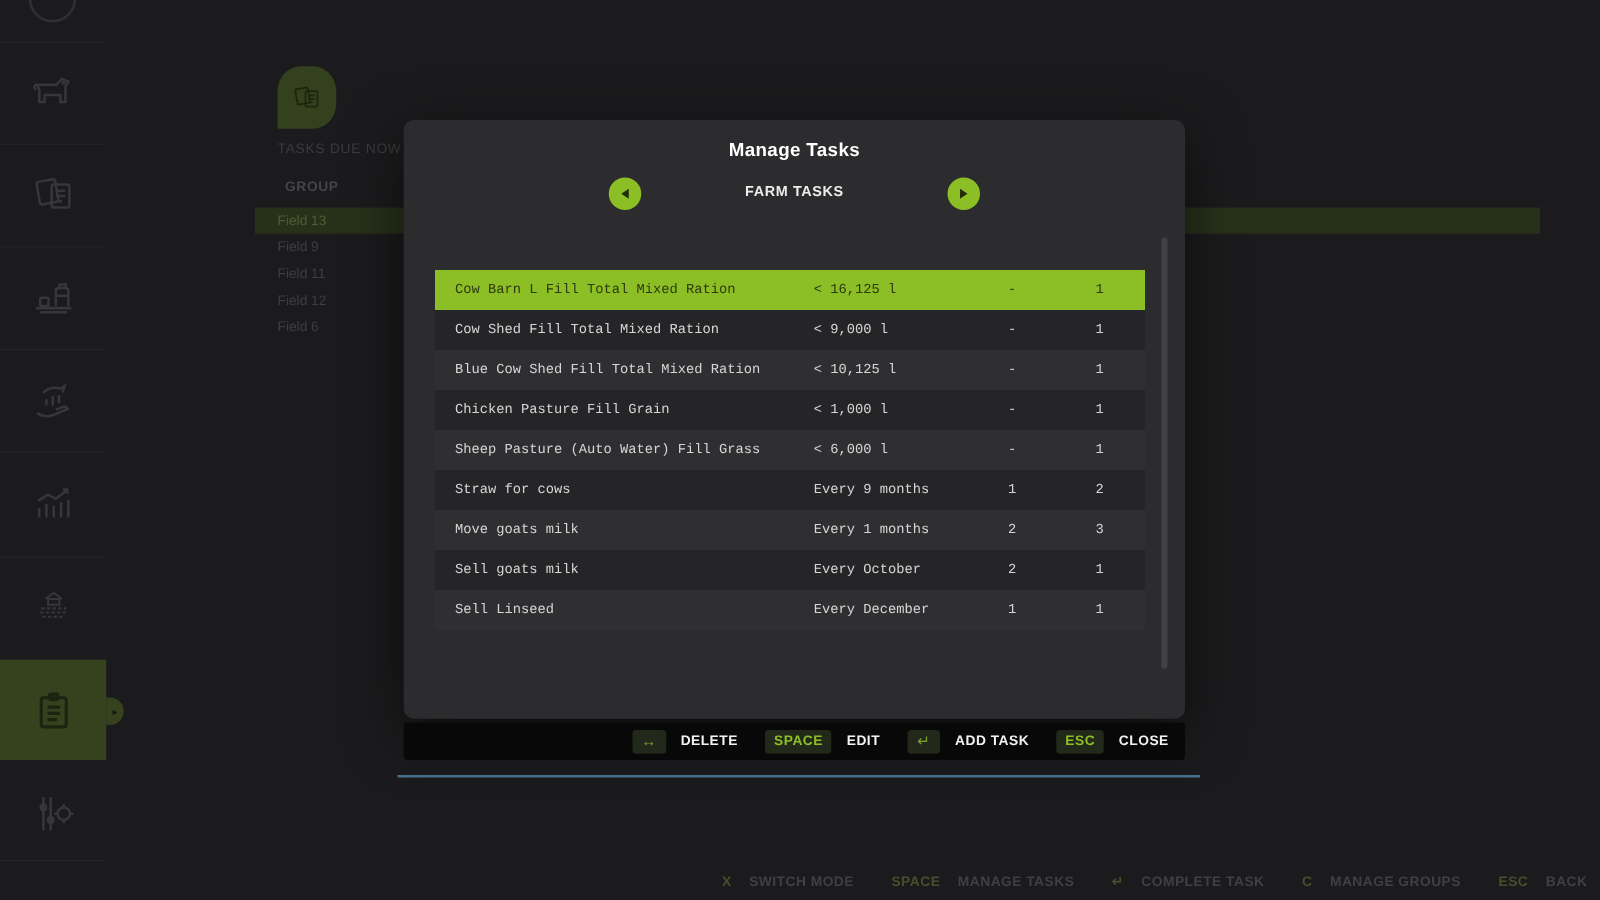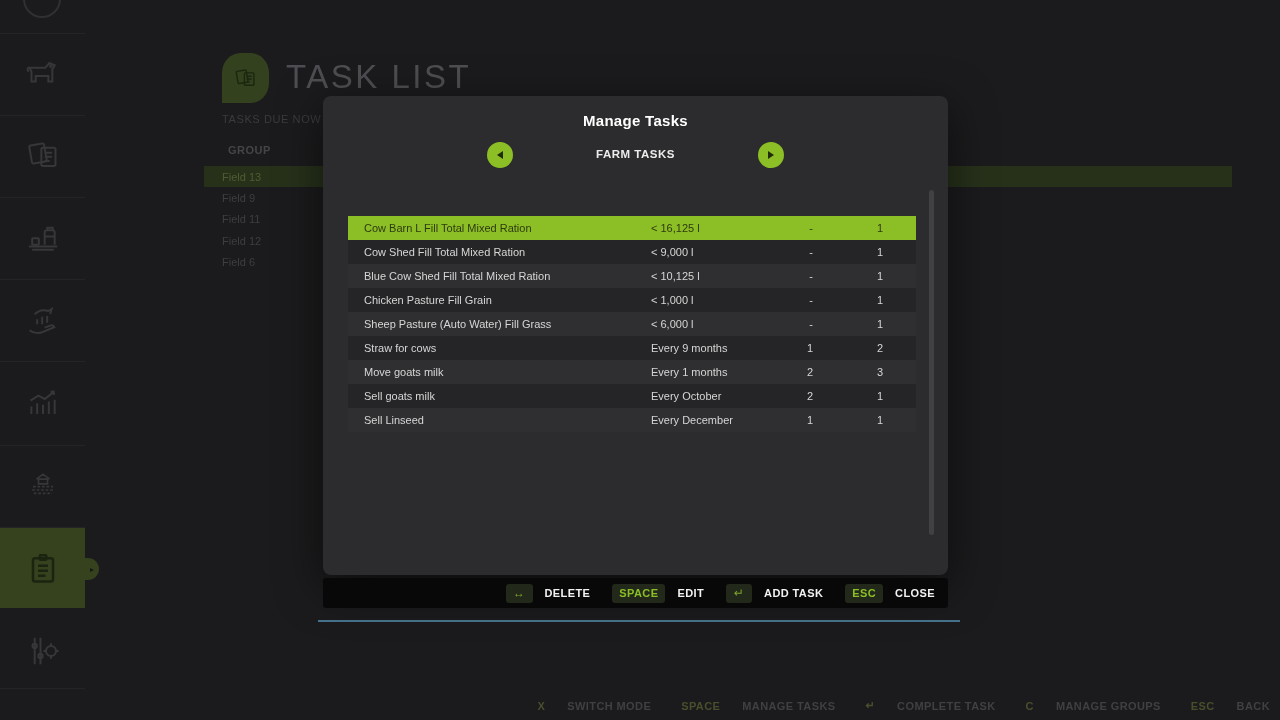--- a/index.html
+++ b/index.html
@@ -52,21 +52,21 @@
   .tri-right{width:0;height:0;border-top:4px solid transparent;border-bottom:4px solid transparent;
              border-left:6px solid #212c08;}
   .grp-name{position:absolute;left:0;top:6px;width:100%;text-align:center;color:#ececec;
             font-size:11.5px;font-weight:bold;letter-spacing:.5px;}
 
   .thead,.trow{display:grid;grid-template-columns:287px 107px 55px 70px;
                padding-left:16px;padding-right:33px;align-items:center;}
   .thead{position:absolute;left:25px;top:98px;width:519px;height:18px;color:#ececec;
          font-size:11px;font-weight:bold;letter-spacing:.3px;}
   .rows{position:absolute;left:25px;top:120px;width:568px;box-sizing:border-box;}
-  .trow{height:24px;font-size:11px;color:#d6d6d6;background:#252527;width:519px;}
+  .trow{height:32px;font-size:11px;color:#d6d6d6;background:#252527;width:519px;font-family:Liberation Mono, monospace;}
   .trow.alt{background:#2f2f31;}
   .trow.sel{background:#8cbf26;color:#2e3a0e;}
   .c-effort,.c-priority{text-align:right;}
   .c-task,.c-due{text-align:left;}
   .scrollbar{position:absolute;left:606px;top:94px;width:5px;height:345px;border-radius:3px;background:#2e2e31;}
   .scroll-thumb{position:absolute;left:0;top:0;width:5px;height:345px;border-radius:3px;background:#414144;}
 
   
   .action-bar{position:absolute;left:323px;top:578px;width:625px;height:30px;background:#080808;
               border-radius:3px;display:flex;align-items:center;justify-content:flex-end;padding-right:13px;
@@ -75,21 +75,21 @@
   .keychip{height:19px;min-width:26px;padding:0 7px;background:#22281a;border-radius:3px;color:#8cbf26;
            font-size:11px;font-weight:bold;display:flex;align-items:center;justify-content:center;
            letter-spacing:.4px;box-sizing:border-box;}
   .keychip.glyph{color:#7ea32c;font-size:12px;font-weight:normal;}
   .action-label{margin-left:12px;color:#f2f2f2;font-size:11px;font-weight:bold;letter-spacing:.4px;}
 
   
   .footer-hints{position:absolute;right:10px;top:699px;display:flex;align-items:center;}
   .hint{display:flex;align-items:center;margin-left:30px;}
   .hint-key{color:#474f2d;font-size:11px;font-weight:bold;letter-spacing:.4px;}
-  .hint-label{margin-left:22px;color:#404043;font-size:11px;font-weight:bold;letter-spacing:.4px;}
+  .hint-label{margin-left:14px;color:#404043;font-size:11px;font-weight:bold;letter-spacing:.4px;}
 </style>
 </head>
 <body>
 
 <div class="stage">
 
   <aside class="sidebar" id="sidebar">
       <div class="sb-divider" style="top: 33px;"></div>
       <div class="sb-divider" style="top: 115px;"></div>
       <div class="sb-divider" style="top: 197px;"></div>
@@ -158,21 +158,20 @@
     </aside>
   <div class="top-circle"></div>
 
   <div class="page-icon">
     <svg viewBox="0 0 24 24" fill="none" stroke="currentColor" stroke-width="1.3">
       <rect x="4.5" y="5" width="9" height="11" rx="1" transform="rotate(-10 9 10.5)"></rect>
       <rect x="11" y="7" width="8.5" height="11" rx="1"></rect>
       <path d="M13 10h4.5M13 12.5h4.5M13 15h3"></path>
     </svg>
   </div>
-  <div class="page-title">TASK LIST</div>
   <div class="section-label">TASKS DUE NOW</div>
   <div class="group-label">GROUP</div>
   <div class="group-list" id="group-list">
       <div class="group-row selected">Field 13</div>
       <div class="group-row">Field 9</div>
       <div class="group-row">Field 11</div>
       <div class="group-row">Field 12</div>
       <div class="group-row">Field 6</div>
     </div>
 

